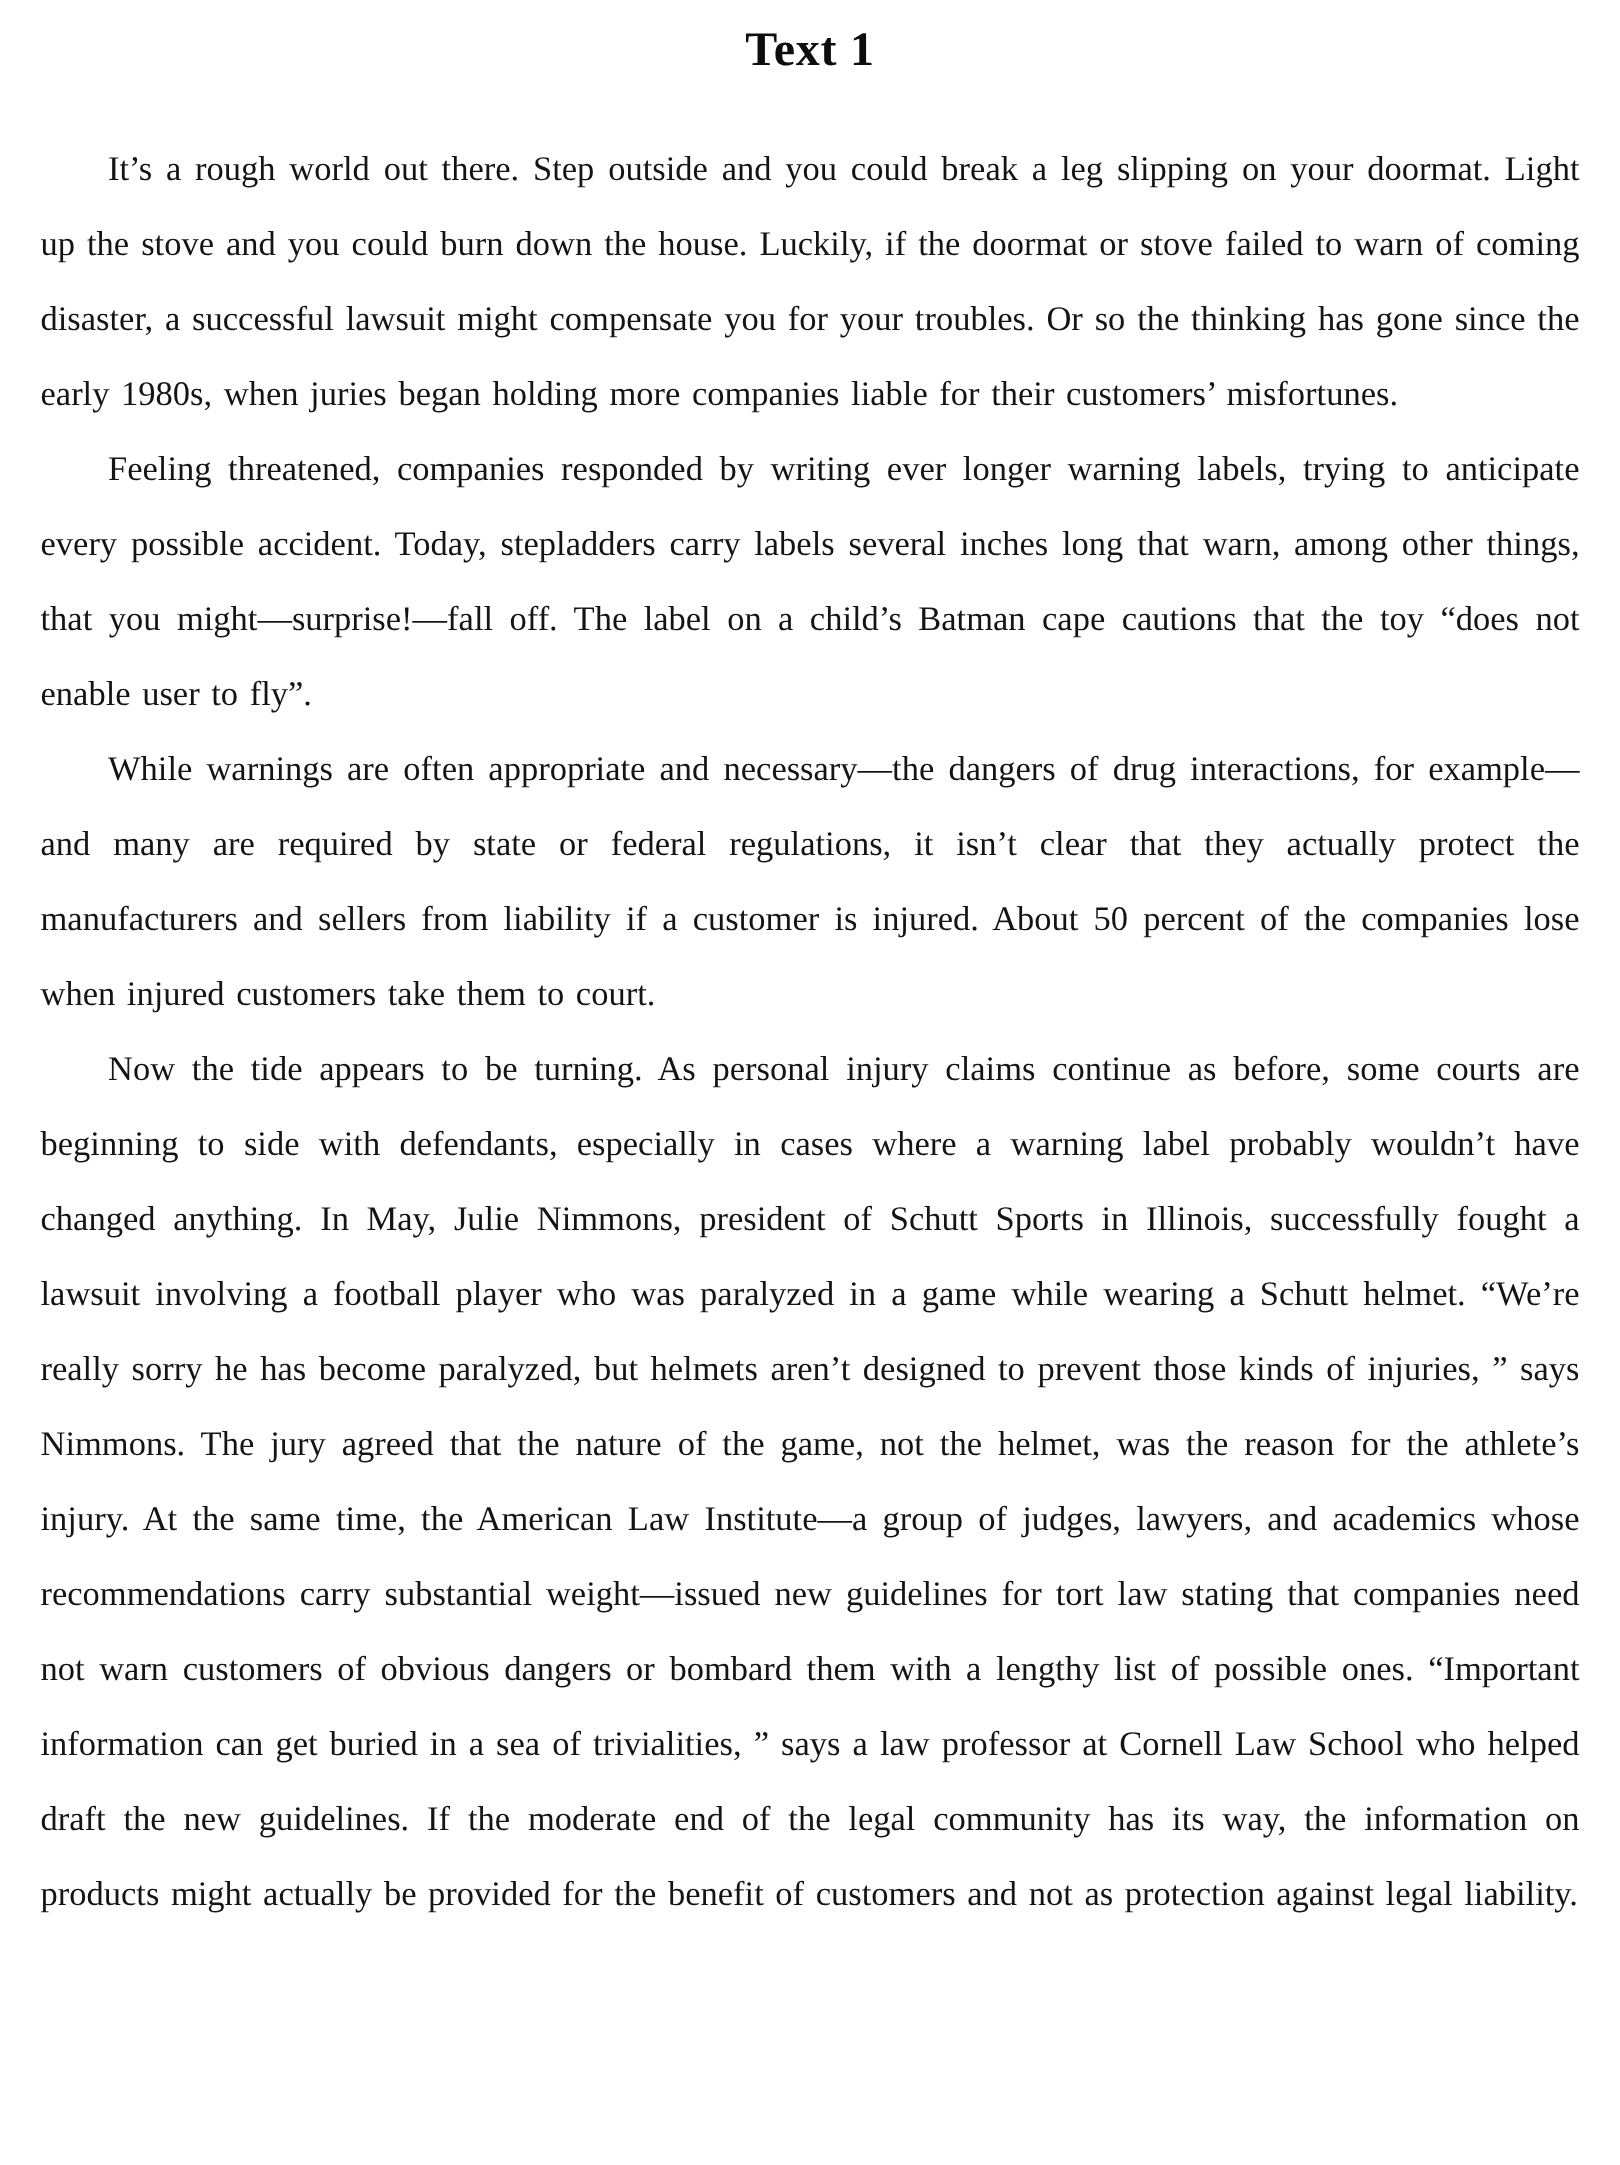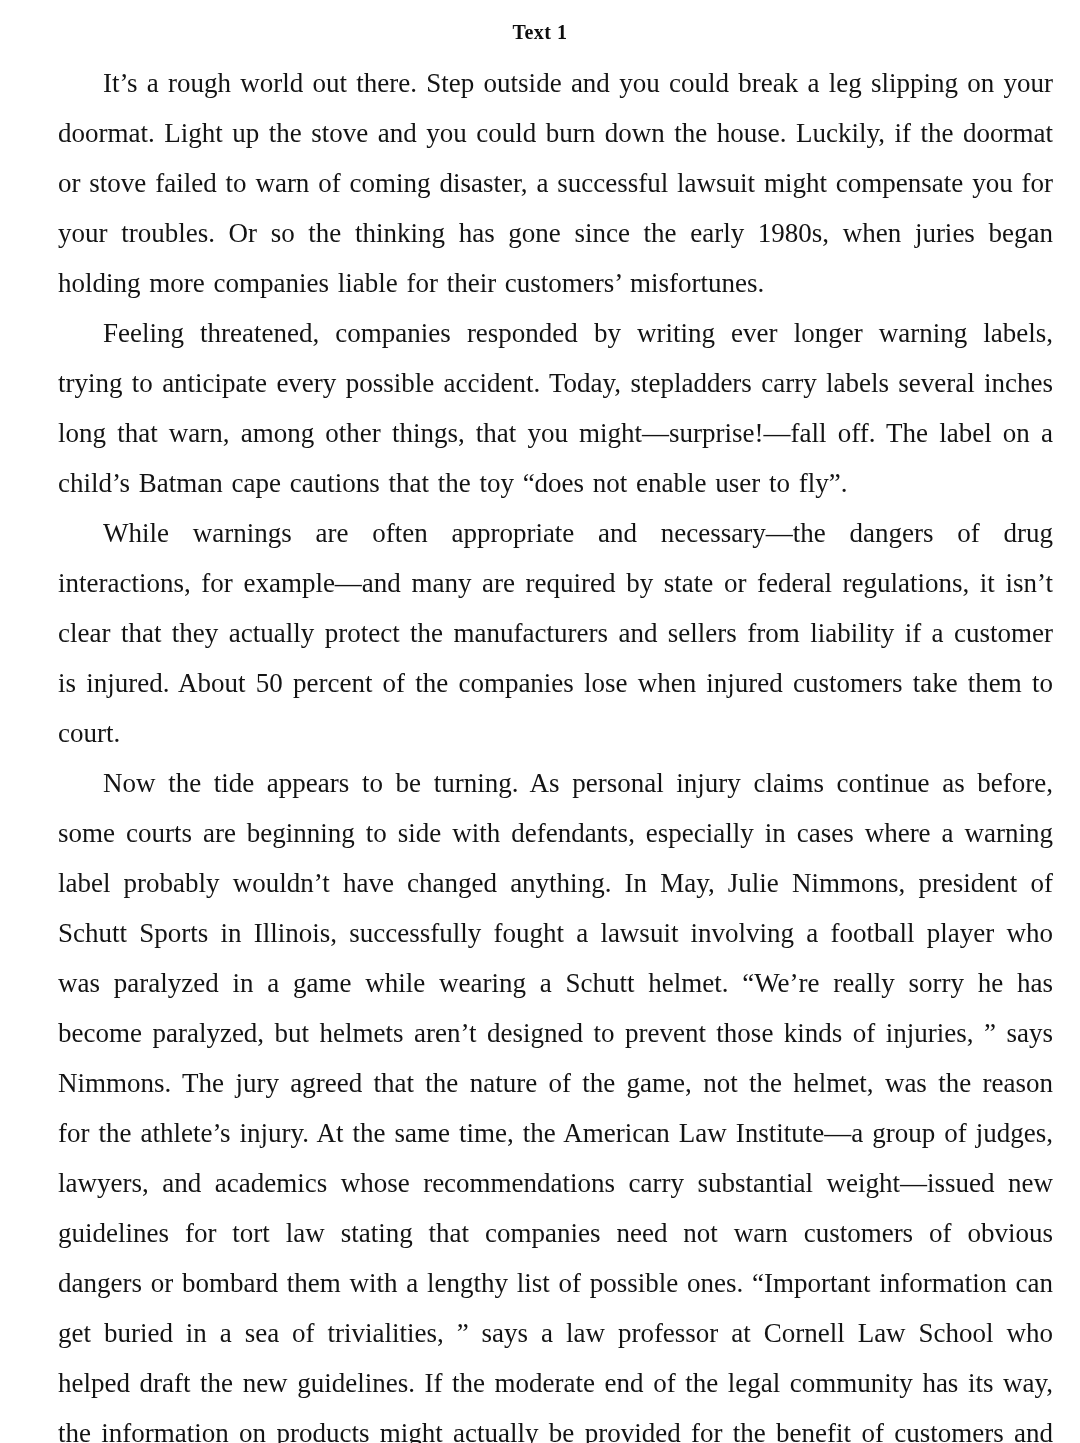--- a/index.html
+++ b/index.html
@@ -11,35 +11,34 @@
     width: 1080px;
     height: 1443px;
     background: #ffffff;
     padding: 14px 27px 0 27px;
     font-family: "Liberation Serif", "DejaVu Serif", serif;
     color: #141414;
     overflow: hidden;
   }
   .title {
     text-align: center;
-    font-size: 20px;
+    font-size: 32px;
     line-height: 36px;
     font-weight: bold;
     letter-spacing: 0.5px;
-    margin-bottom: 8px;
+    margin-bottom: 38px;
     color: #0d0d0d;
   }
   .passage p {
-    font-size: 27px;
+    font-size: 23px;
     line-height: 50px;
     text-align: justify;
     text-indent: 45px;
     word-spacing: 2px;
     color: #141414;
-    margin-left: 31px;
   }
 </style>
 </head>
 <body>
 
 <div class="page">
   <h1 class="title">Text 1</h1>
 
   <div class="passage">
     <p>It’s a rough world out there. Step outside and you could break a leg slipping on your doormat. Light up the stove and you could burn down the house. Luckily, if the doormat or stove failed to warn of coming disaster, a successful lawsuit might compensate you for your troubles. Or so the thinking has gone since the early 1980s, when juries began holding more companies liable for their customers’ misfortunes.</p>

